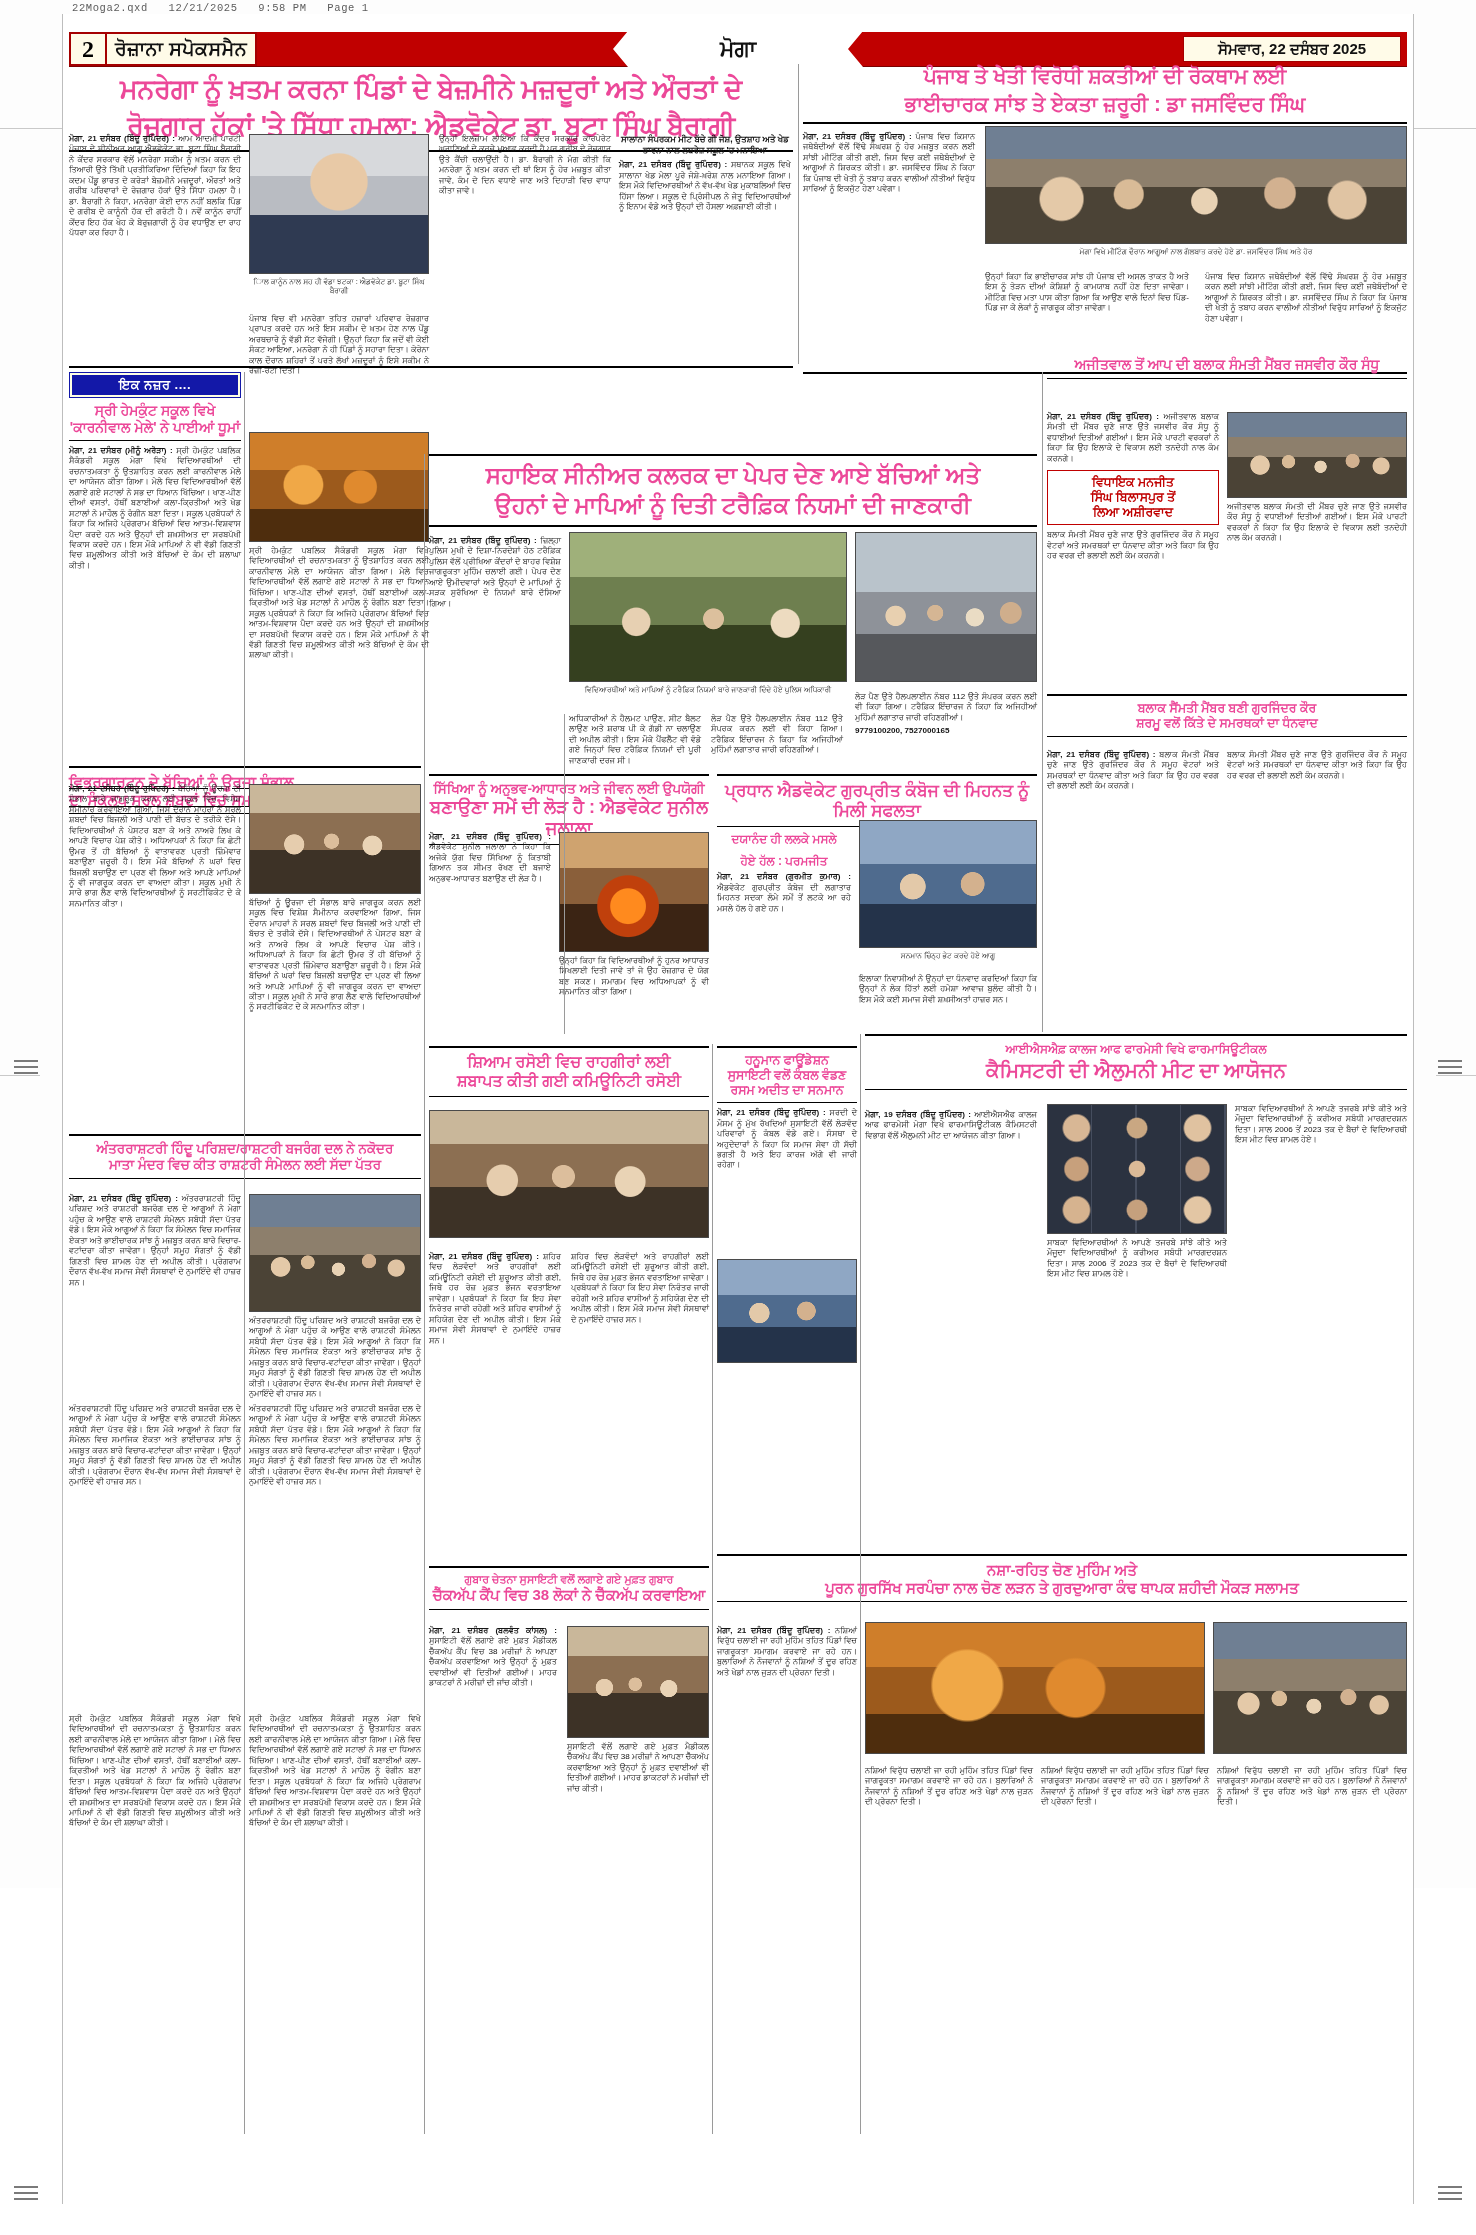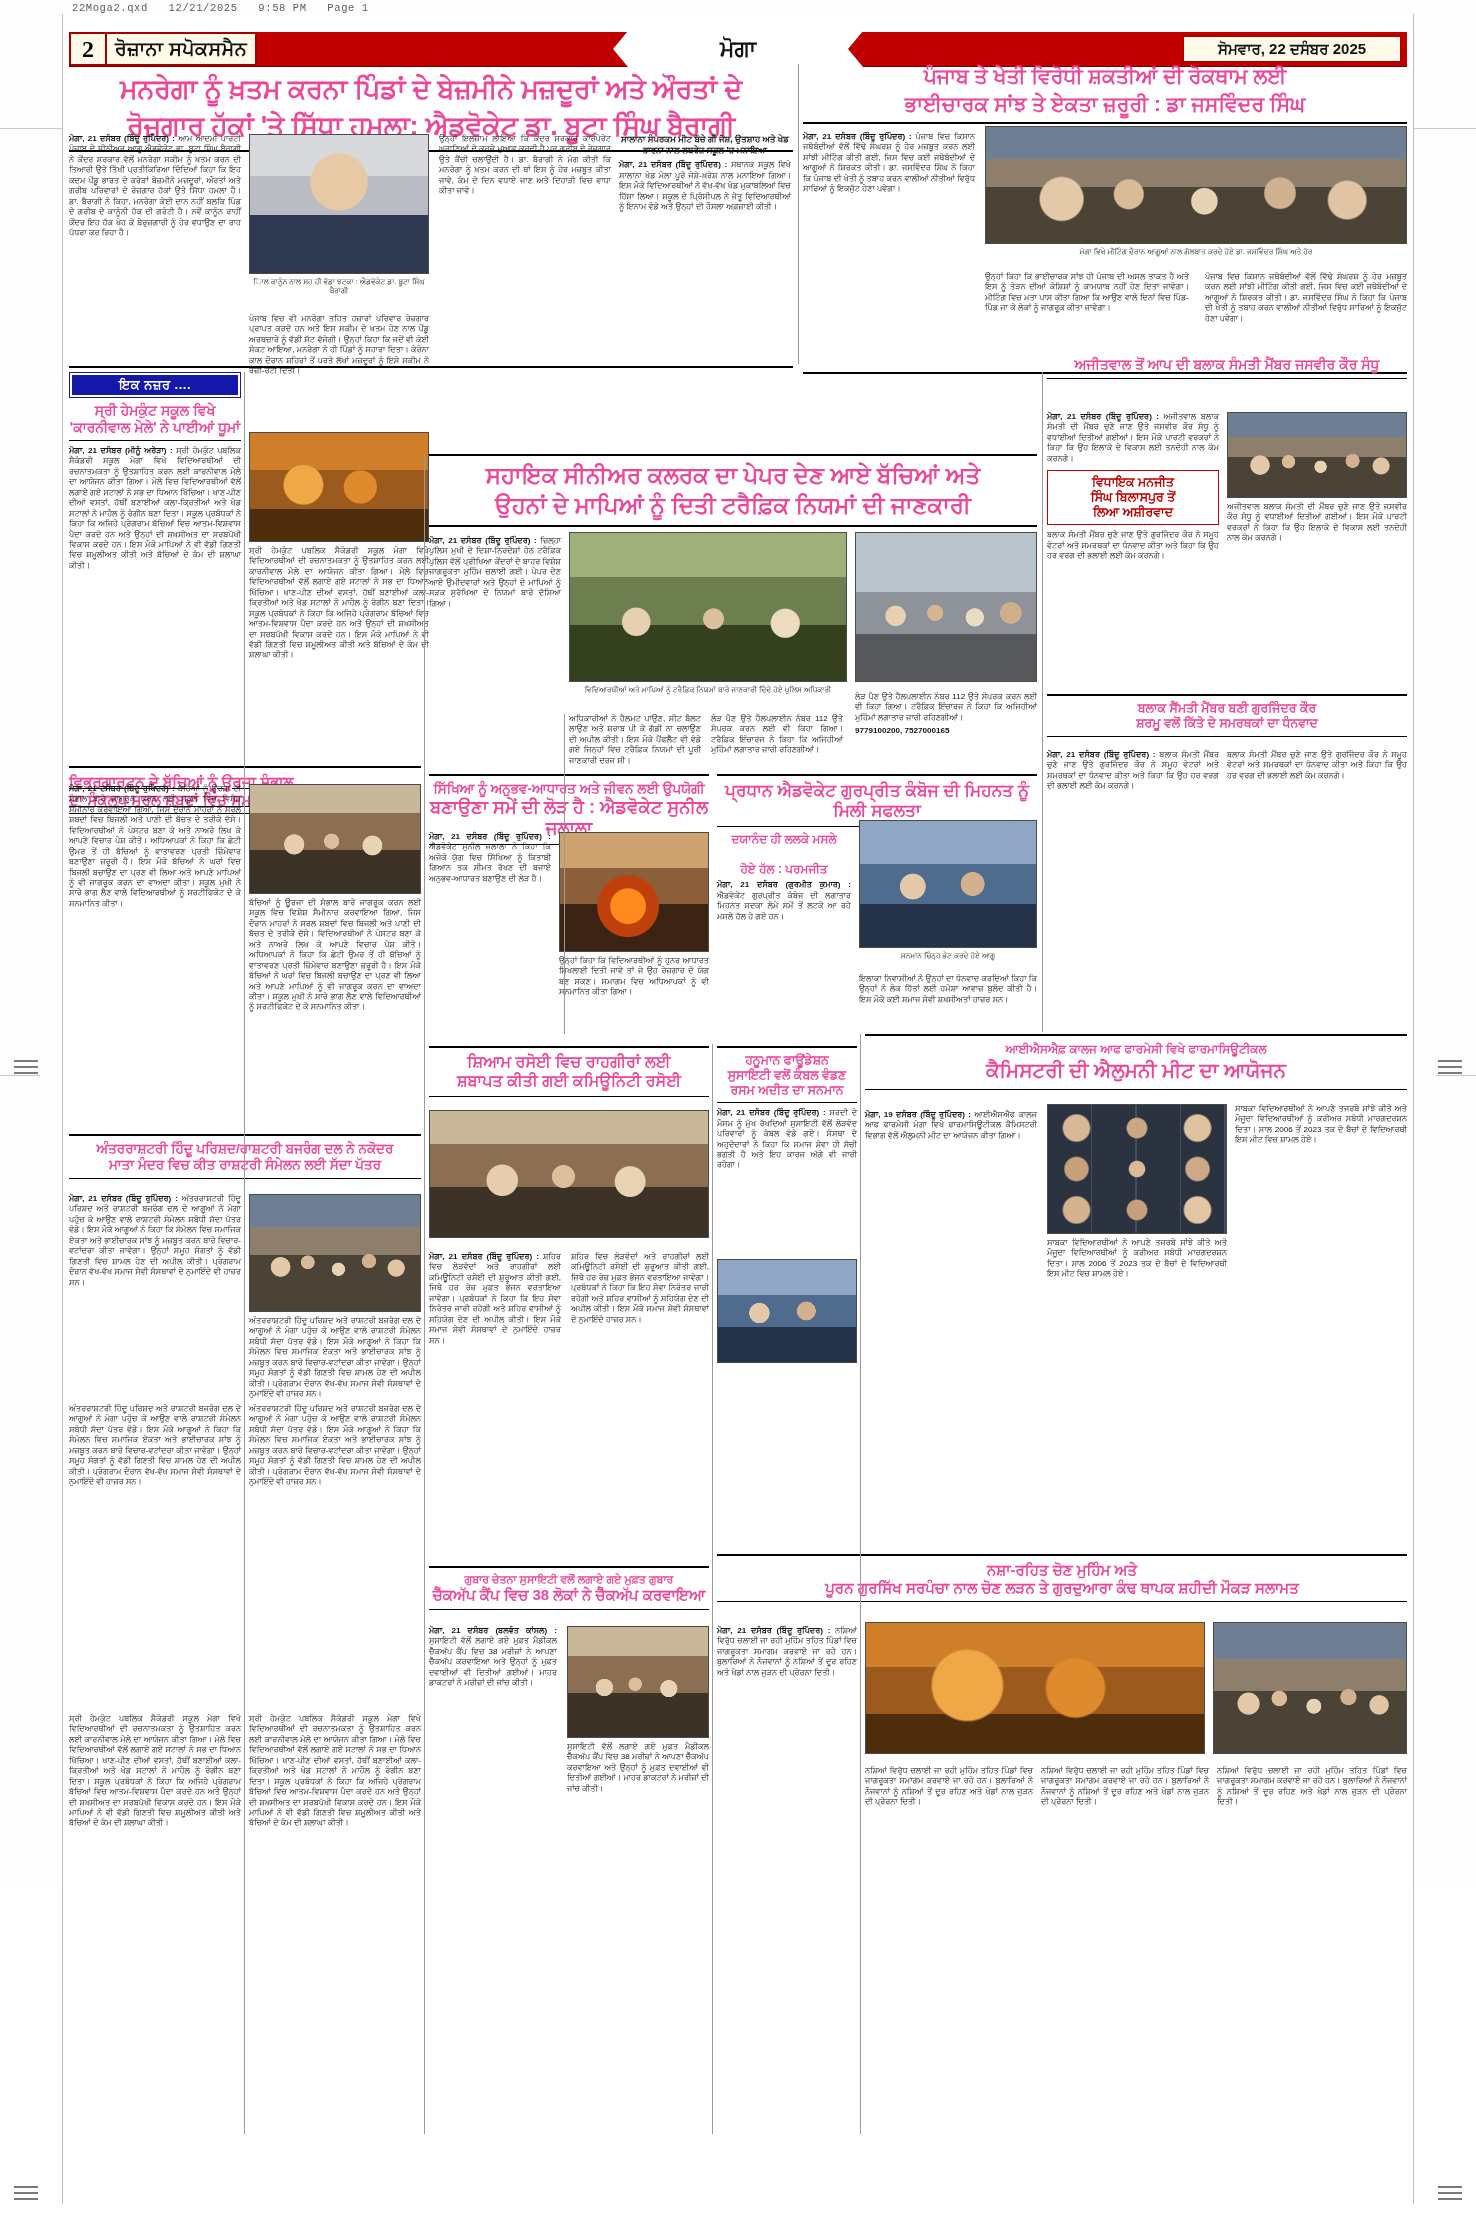--- a/index.html
+++ b/index.html
@@ -376,21 +376,21 @@
         </div>
       <div class="body-col" style="margin-top:4px;">ਉਨ੍ਹਾਂ ਕਿਹਾ ਕਿ ਵਿਦਿਆਰਥੀਆਂ ਨੂੰ ਹੁਨਰ ਆਧਾਰਤ ਸਿਖਲਾਈ ਦਿਤੀ ਜਾਵੇ ਤਾਂ ਜੋ ਉਹ ਰੋਜ਼ਗਾਰ ਦੇ ਯੋਗ ਬਣ ਸਕਣ। ਸਮਾਗਮ ਵਿਚ ਅਧਿਆਪਕਾਂ ਨੂੰ ਵੀ ਸਨਮਾਨਿਤ ਕੀਤਾ ਗਿਆ।</div>
     </div>
 
     <div style="position:absolute; left:654px; top:760px; width:320px;">
       <div class="rule2" style="margin-bottom:5px;"></div>
       <div class="hl" style="font-size:17px;">ਪ੍ਰਧਾਨ ਐਡਵੋਕੇਟ ਗੁਰਪ੍ਰੀਤ ਕੰਬੋਜ ਦੀ ਮਿਹਨਤ ਨੂੰ ਮਿਲੀ ਸਫਲਤਾ</div>
       <div class="rule" style="margin:5px 0;"></div>
     </div>
     <div style="position:absolute; left:654px; top:818px; width:134px;">
-      <div class="hl" style="font-size:12px; margin-bottom:16px;">ਦਯਾਨੰਦ ਹੀ ਲਲਕੇ ਮਸਲੇ</div>
+      <div class="hl" style="font-size:12px; margin-bottom:8px;">ਦਯਾਨੰਦ ਹੀ ਲਲਕੇ ਮਸਲੇ</div>
       <div class="hl" style="font-size:12px; margin-bottom:4px;">ਹੋਏ ਹੱਲ : ਪਰਮਜੀਤ</div>
       <div class="body-col"><span class="dateline">ਮੋਗਾ, 21 ਦਸੰਬਰ (ਗੁਰਮੀਤ ਕੁਮਾਰ) :</span> <span>ਐਡਵੋਕੇਟ ਗੁਰਪ੍ਰੀਤ ਕੰਬੋਜ ਦੀ ਲਗਾਤਾਰ ਮਿਹਨਤ ਸਦਕਾ ਲੰਮੇ ਸਮੇਂ ਤੋਂ ਲਟਕੇ ਆ ਰਹੇ ਮਸਲੇ ਹੱਲ ਹੋ ਗਏ ਹਨ।</span></div>
     </div>
     <div style="position:absolute; left:796px; top:806px; width:178px;">
       <div class="photo p-blue" style="width:178px; height:128px;">
           <span class="ph-grad"></span>
         </div>
       <div class="cap" style="margin-top:3px;">ਸਨਮਾਨ ਚਿੰਨ੍ਹ ਭੇਟ ਕਰਦੇ ਹੋਏ ਆਗੂ</div>
     </div>
     <div style="position:absolute; left:796px; top:960px; width:178px;">

